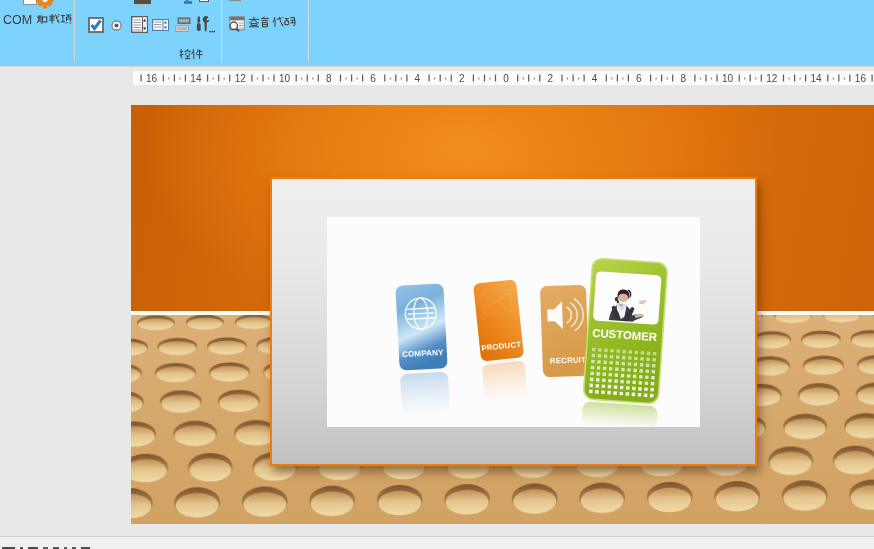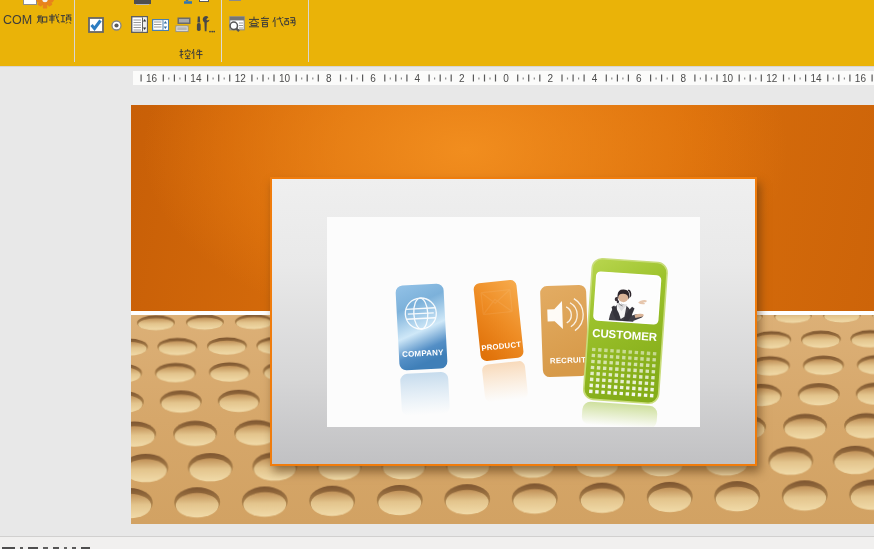--- a/index.html
+++ b/index.html
@@ -2,21 +2,21 @@
 <html><head><meta charset="utf-8">
 <style>
 *{margin:0;padding:0;box-sizing:border-box}
 html,body{width:874px;height:549px;overflow:hidden;background:#e8e8e8;font-family:"Liberation Sans",sans-serif}
 #app{position:relative;width:874px;height:549px}
 .abs{position:absolute}
 </style></head>
 <body>
 <div id="app">
 
- <div class="abs" style="left:0;top:0;width:874px;height:67px;background:#eab308;border-bottom:1px solid #d8d5d2">
+ <div class="abs" style="left:0;top:0;width:874px;height:67px;background:#7dd3fc;border-bottom:1px solid #d8d5d2">
 
    <div class="abs" style="left:74px;top:0;width:1px;height:62px;background:#d9d6d3"></div>
    <div class="abs" style="left:221px;top:0;width:1px;height:62px;background:#dddad7"></div>
    <div class="abs" style="left:308px;top:0;width:1px;height:62px;background:#d9d6d3"></div>
 
    <div class="abs" style="left:23px;top:-9px;width:14px;height:14px;background:#fff;border:1.5px solid #8f8f8f"></div>
    <svg class="abs" style="left:36px;top:0" width="18" height="10" viewBox="0 0 18 10">
      <g fill="#e8831c">
        <circle cx="9" cy="-0.5" r="6.2"></circle>
        <rect x="6.8" y="3.8" width="4.4" height="4.8" rx="1.2"></rect>

